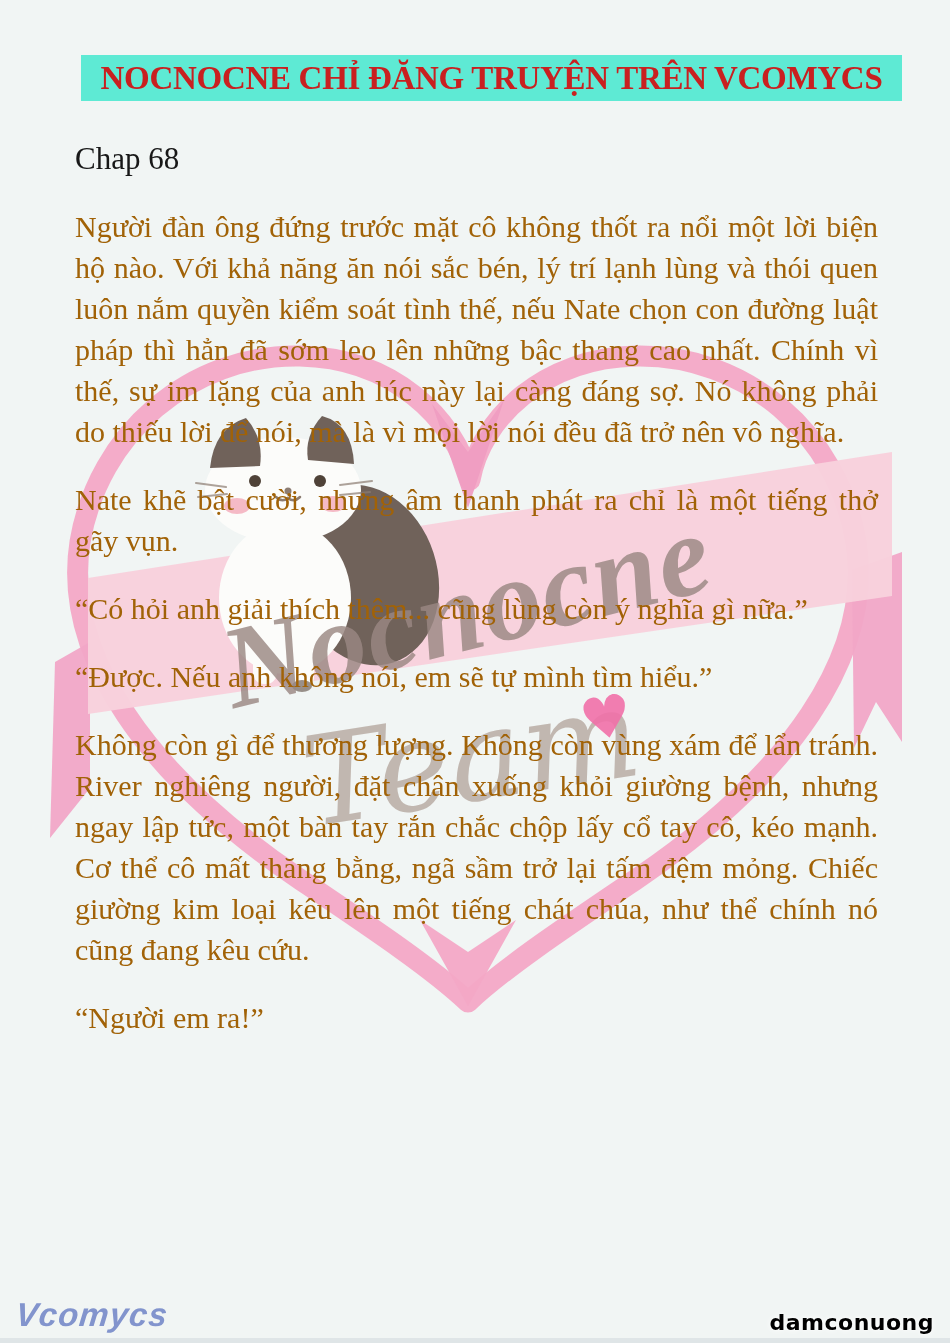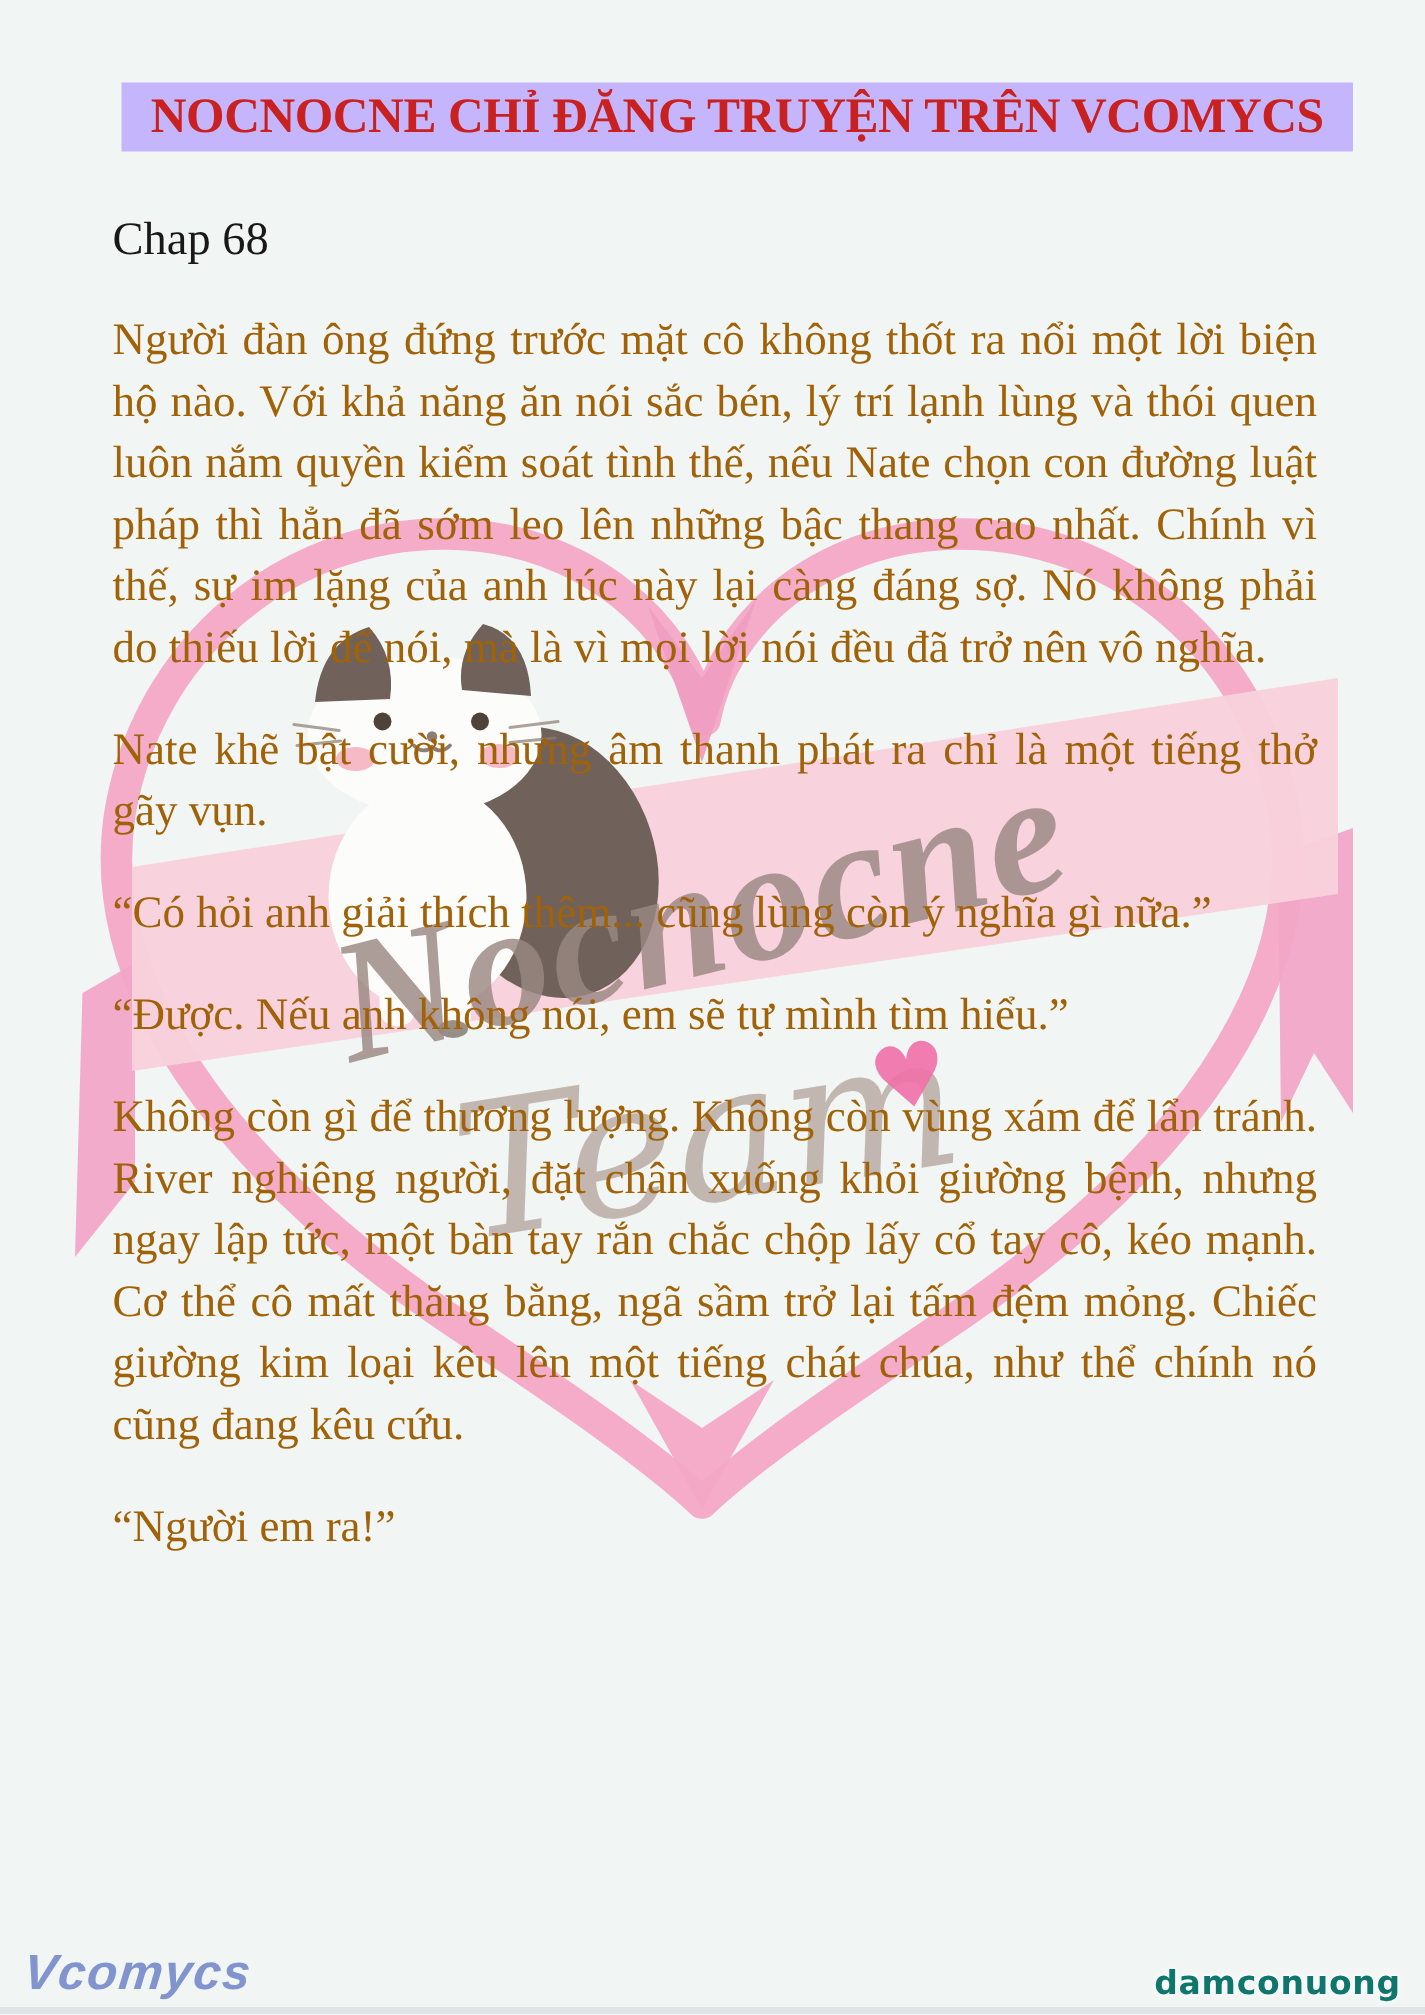--- a/index.html
+++ b/index.html
@@ -11,21 +11,21 @@
     font-family:"Liberation Serif", serif;
   }
   
   .watermark{
     position:absolute;left:0;top:0;width:950px;height:1343px;
     z-index:0;
   }
   
   .banner{
     position:absolute;left:81px;top:55px;width:821px;height:46px;
-    background:#c4b5fd;
+    background:#5eead4;
     display:flex;align-items:center;justify-content:center;
     z-index:2;
   }
   .banner span{
     color:#c92020;font-weight:bold;font-size:33px;line-height:46px;
     letter-spacing:-0.3px;white-space:nowrap;
   }
   .chap{
     position:absolute;left:75px;top:141px;
     font-size:31px;color:#181818;z-index:2;
@@ -40,21 +40,21 @@
   .logo-left{
     position:absolute;left:16px;top:1296px;z-index:2;
     font-family:"Liberation Sans", sans-serif;
     font-style:italic;font-weight:bold;font-size:33px;
     color:#8294cd;transform:skewX(-6deg);letter-spacing:1px;
   }
   .credit-right{
     position:absolute;right:16px;top:1310px;z-index:2;
     font-family:"DejaVu Sans", sans-serif;
     font-weight:bold;font-size:22px;letter-spacing:0.5px;
-    color:#0f766e;
+    color:#000000;
     text-shadow:0 0 6px #ffffff,0 0 2px #ffffff;
     margin-left:48px;
   }
   .bottom-edge{
     position:absolute;left:0;bottom:0;width:100%;height:5px;
     background:#dfe5e7;z-index:3;
   }
 </style>
 </head>
 <body>

